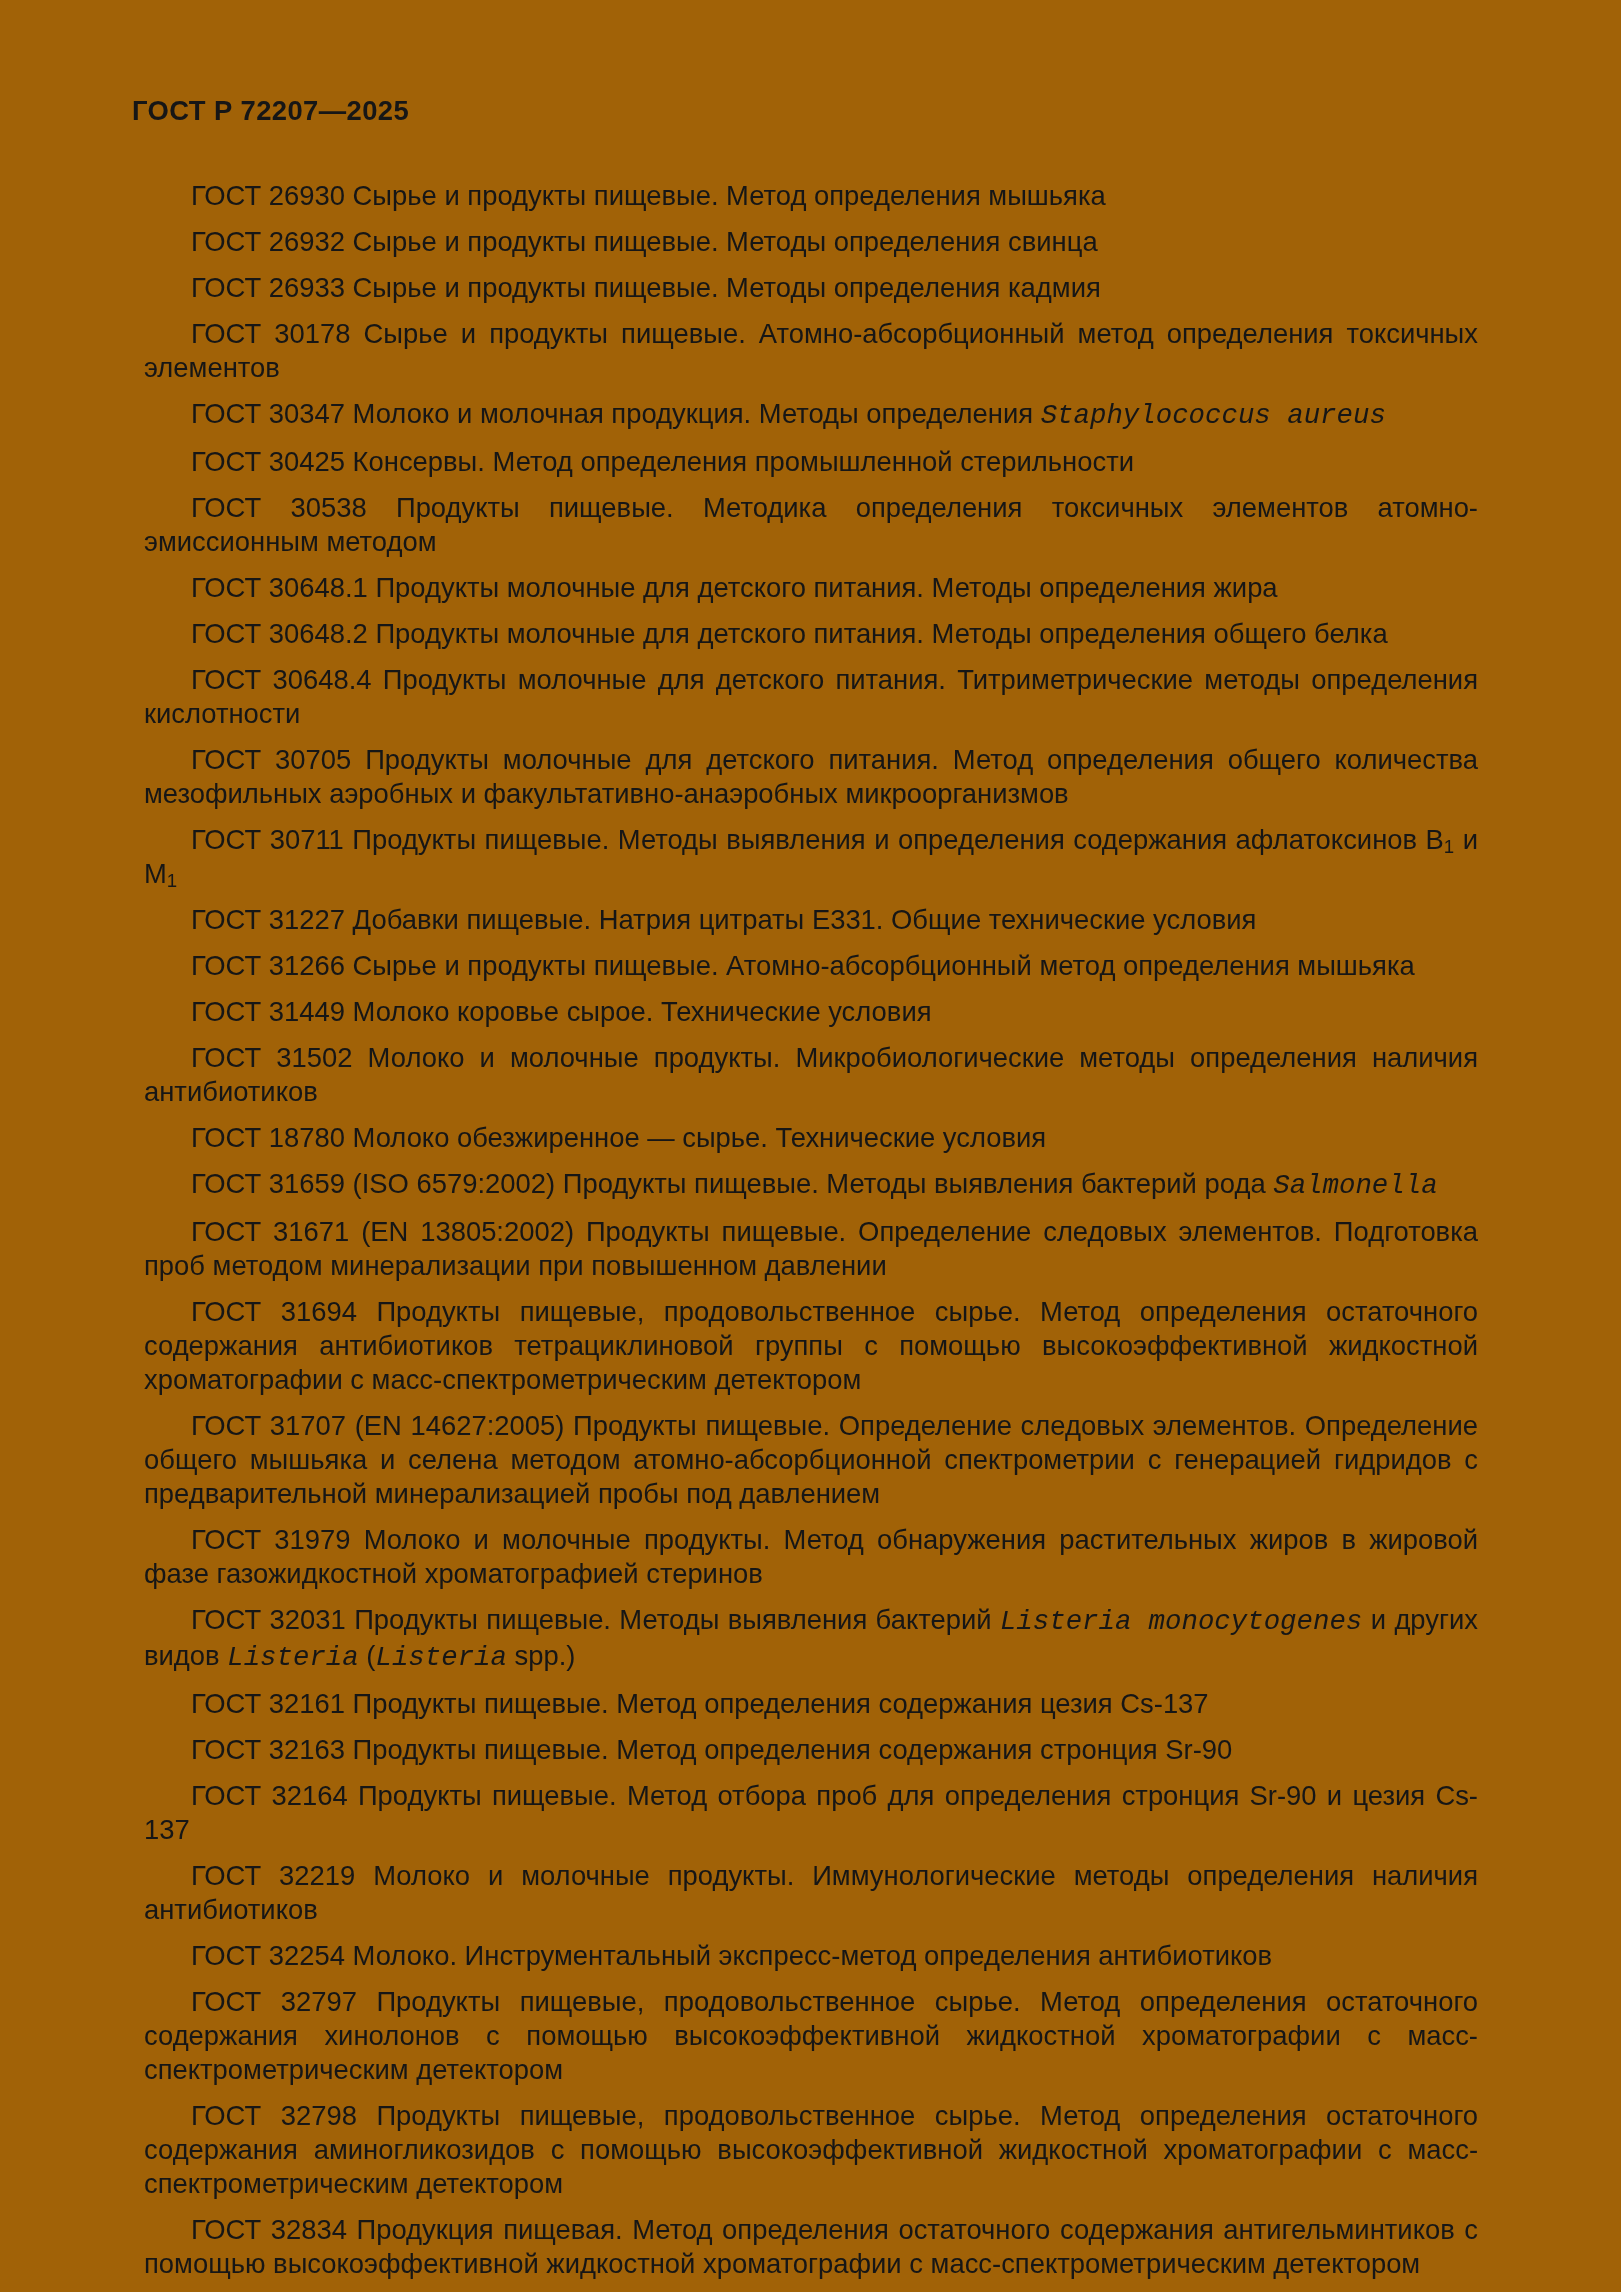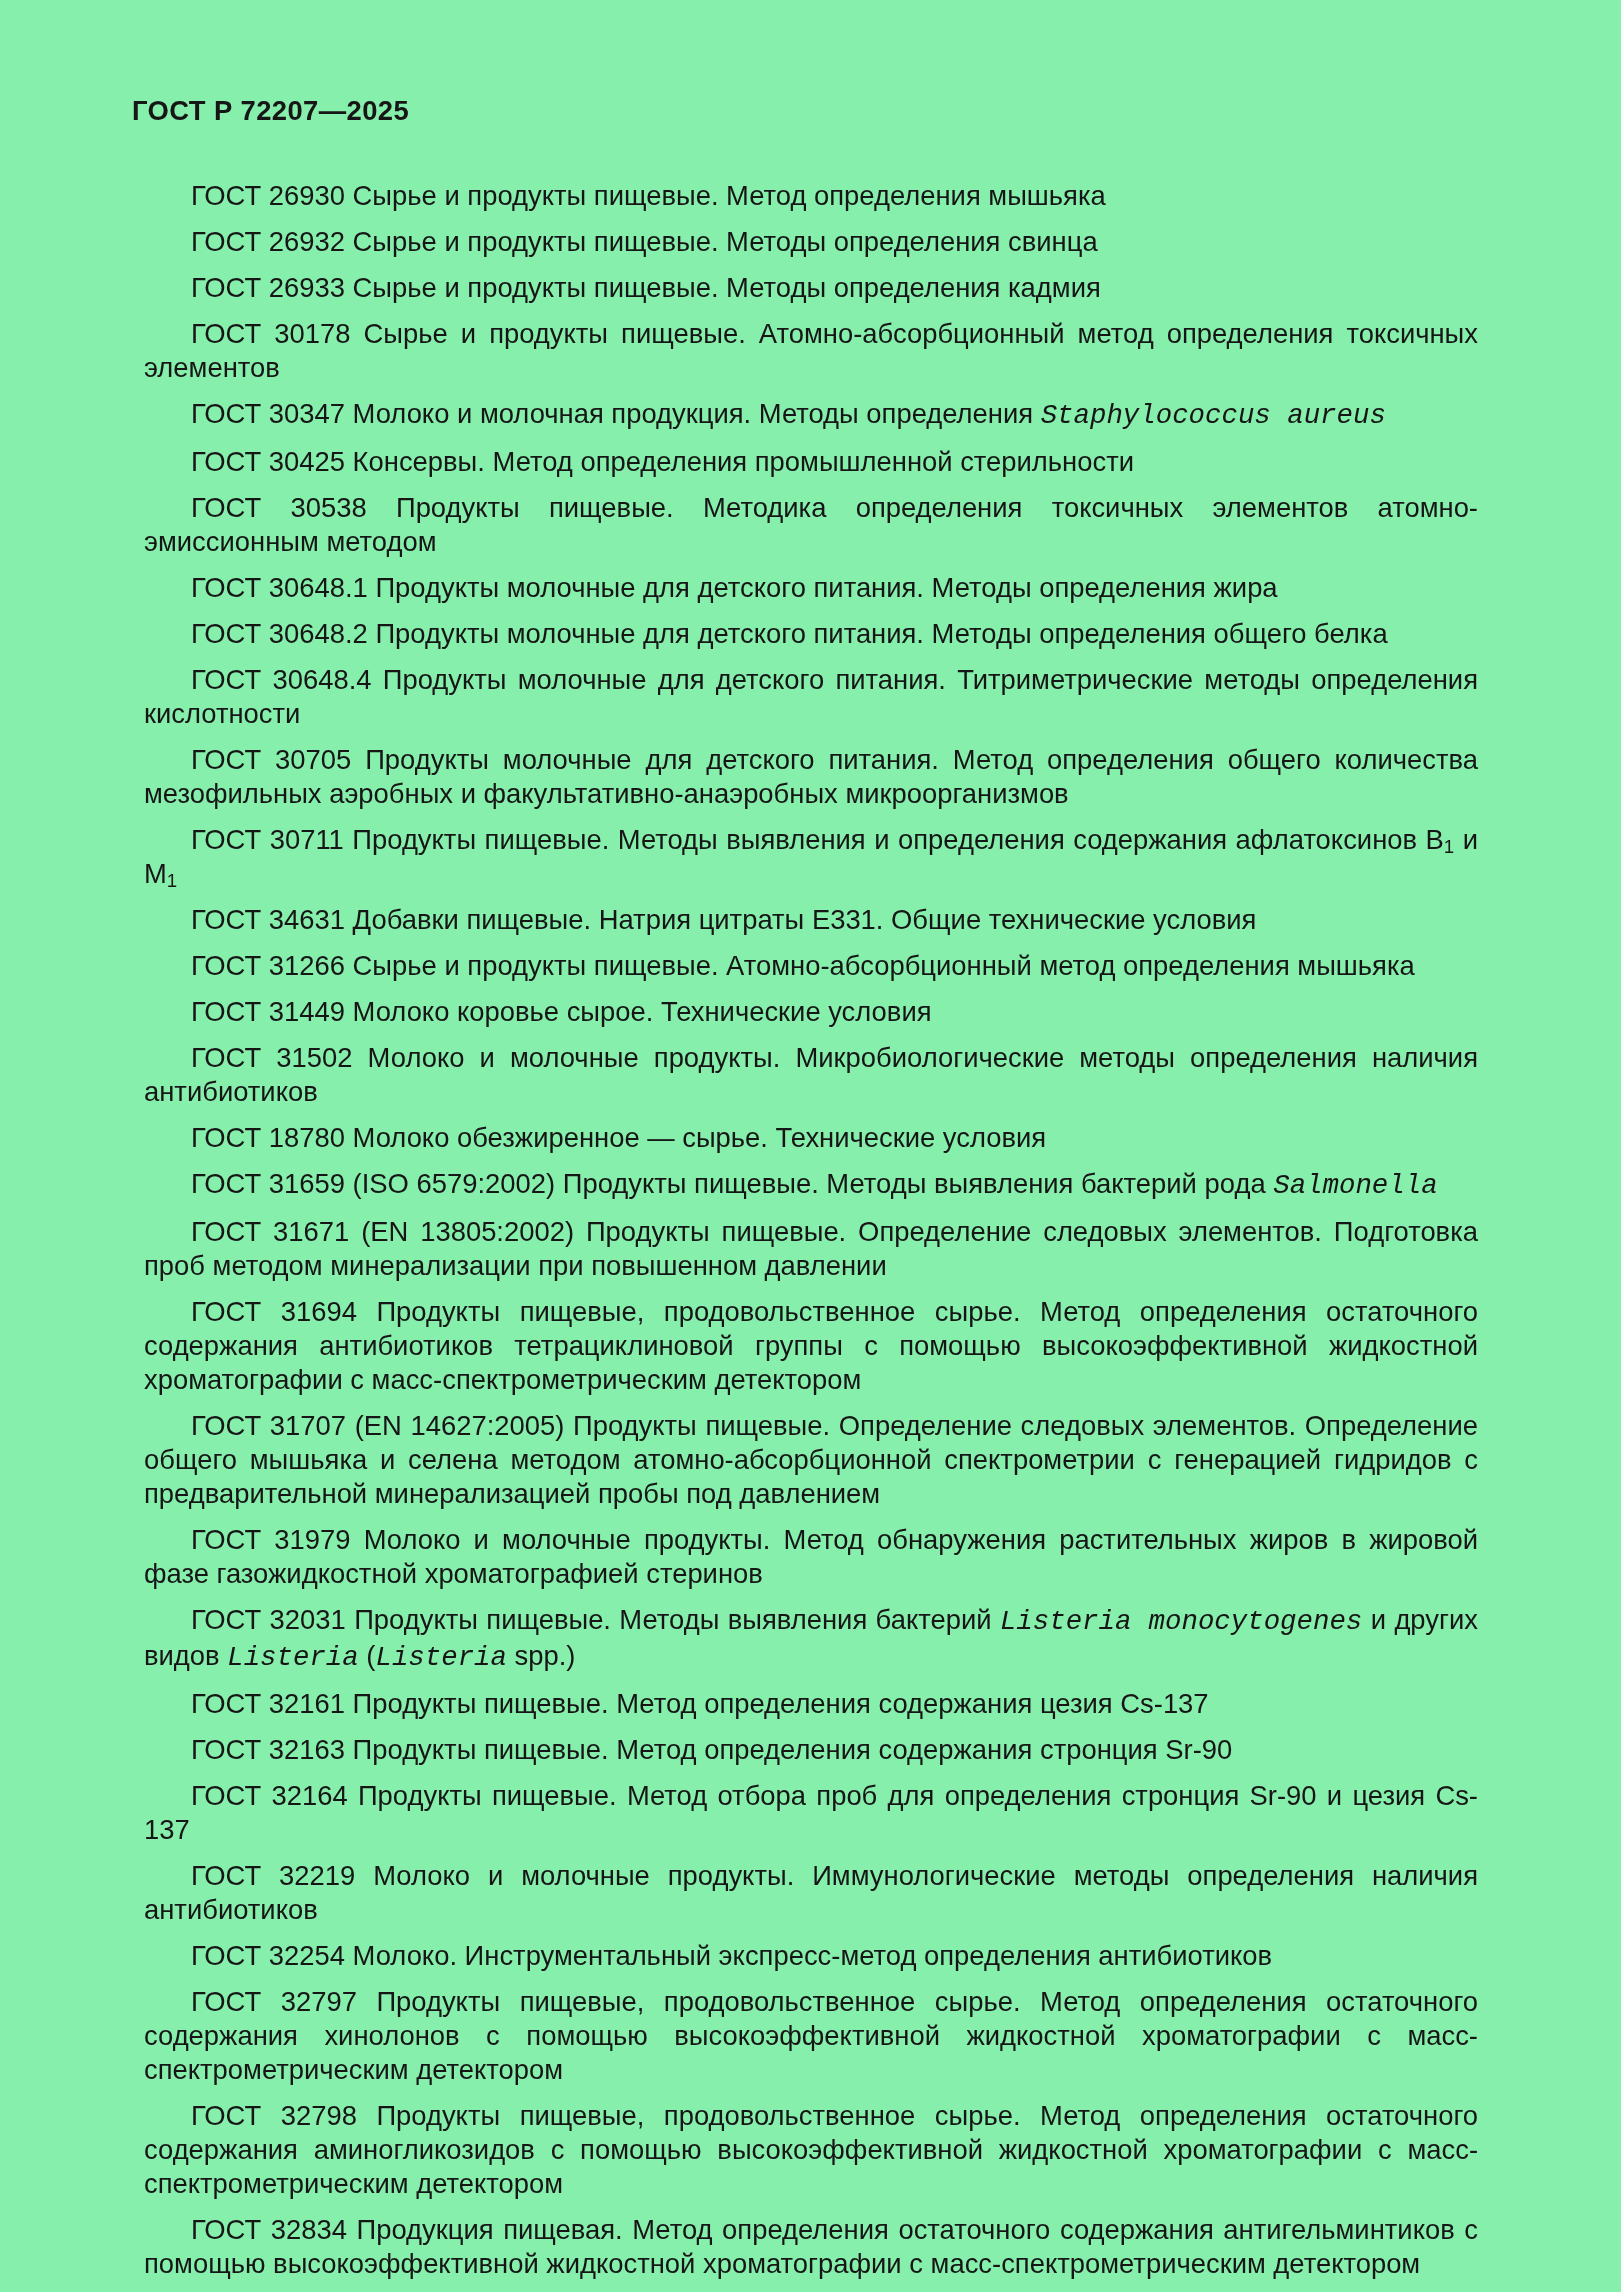--- a/index.html
+++ b/index.html
@@ -4,21 +4,21 @@
 <style>
   html, body {
     margin: 0;
     padding: 0;
     background: #ffffff;
   }
   .page {
     width: 1621px;
     height: 2293px;
     box-sizing: border-box;
-    background: #86efac;
+    background: #a16207;
     color: #161616;
     font-family: "Liberation Sans", "DejaVu Sans", sans-serif;
     font-size: 27.4px;
     line-height: 34px;
     padding: 94px 131px 0 132px;
     position: relative;
     overflow: hidden;
   }
   .doc-header {
     font-weight: 700;
@@ -61,21 +61,21 @@
       <p class="para"><span>ГОСТ 26933 Сырье и продукты пищевые. Методы определения кадмия</span></p>
       <p class="para"><span>ГОСТ 30178 Сырье и продукты пищевые. Атомно-абсорбционный метод определения токсичных элементов</span></p>
       <p class="para"><span>ГОСТ 30347 Молоко и молочная продукция. Методы определения </span><i>Staphylococcus aureus</i></p>
       <p class="para"><span>ГОСТ 30425 Консервы. Метод определения промышленной стерильности</span></p>
       <p class="para"><span>ГОСТ 30538 Продукты пищевые. Методика определения токсичных элементов атомно-эмиссионным методом</span></p>
       <p class="para"><span>ГОСТ 30648.1 Продукты молочные для детского питания. Методы определения жира</span></p>
       <p class="para"><span>ГОСТ 30648.2 Продукты молочные для детского питания. Методы определения общего белка</span></p>
       <p class="para"><span>ГОСТ 30648.4 Продукты молочные для детского питания. Титриметрические методы определения кислотности</span></p>
       <p class="para"><span>ГОСТ 30705 Продукты молочные для детского питания. Метод определения общего количества мезофильных аэробных и факультативно-анаэробных микроорганизмов</span></p>
       <p class="para"><span>ГОСТ 30711 Продукты пищевые. Методы выявления и определения содержания афлатоксинов В</span><sub>1</sub><span> и М</span><sub>1</sub></p>
-      <p class="para"><span>ГОСТ 34631 Добавки пищевые. Натрия цитраты Е331. Общие технические условия</span></p>
+      <p class="para"><span>ГОСТ 31227 Добавки пищевые. Натрия цитраты Е331. Общие технические условия</span></p>
       <p class="para"><span>ГОСТ 31266 Сырье и продукты пищевые. Атомно-абсорбционный метод определения мышьяка</span></p>
       <p class="para"><span>ГОСТ 31449 Молоко коровье сырое. Технические условия</span></p>
       <p class="para"><span>ГОСТ 31502 Молоко и молочные продукты. Микробиологические методы определения наличия антибиотиков</span></p>
       <p class="para"><span>ГОСТ 18780 Молоко обезжиренное — сырье. Технические условия</span></p>
       <p class="para"><span>ГОСТ 31659 (ISO 6579:2002) Продукты пищевые. Методы выявления бактерий рода </span><i>Salmonella</i></p>
       <p class="para"><span>ГОСТ 31671 (EN 13805:2002) Продукты пищевые. Определение следовых элементов. Подготовка проб методом минерализации при повышенном давлении</span></p>
       <p class="para"><span>ГОСТ 31694 Продукты пищевые, продовольственное сырье. Метод определения остаточного содержания антибиотиков тетрациклиновой группы с помощью высокоэффективной жидкостной хроматографии с масс-спектрометрическим детектором</span></p>
       <p class="para"><span>ГОСТ 31707 (EN 14627:2005) Продукты пищевые. Определение следовых элементов. Определение общего мышьяка и селена методом атомно-абсорбционной спектрометрии с генерацией гидридов с предварительной минерализацией пробы под давлением</span></p>
       <p class="para"><span>ГОСТ 31979 Молоко и молочные продукты. Метод обнаружения растительных жиров в жировой фазе газожидкостной хроматографией стеринов</span></p>
       <p class="para"><span>ГОСТ 32031 Продукты пищевые. Методы выявления бактерий </span><i>Listeria monocytogenes</i><span> и других видов </span><i>Listeria</i><span> (</span><i>Listeria</i><span> spp.)</span></p>

